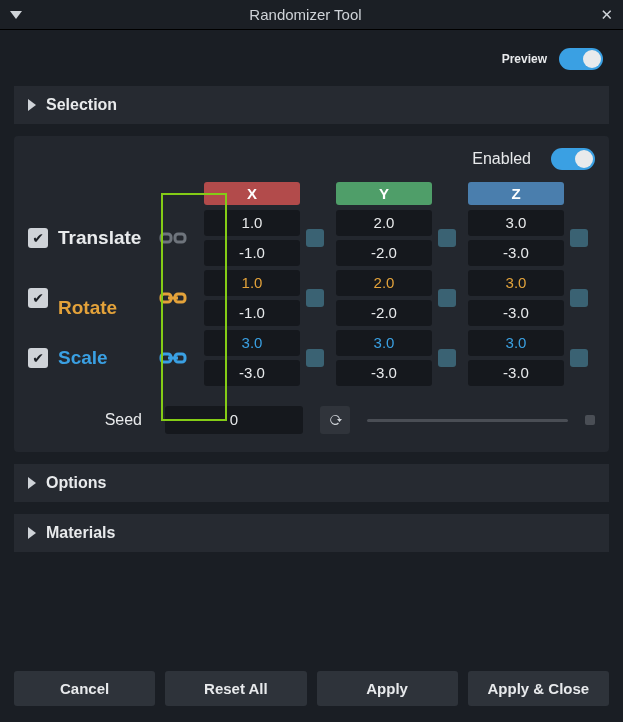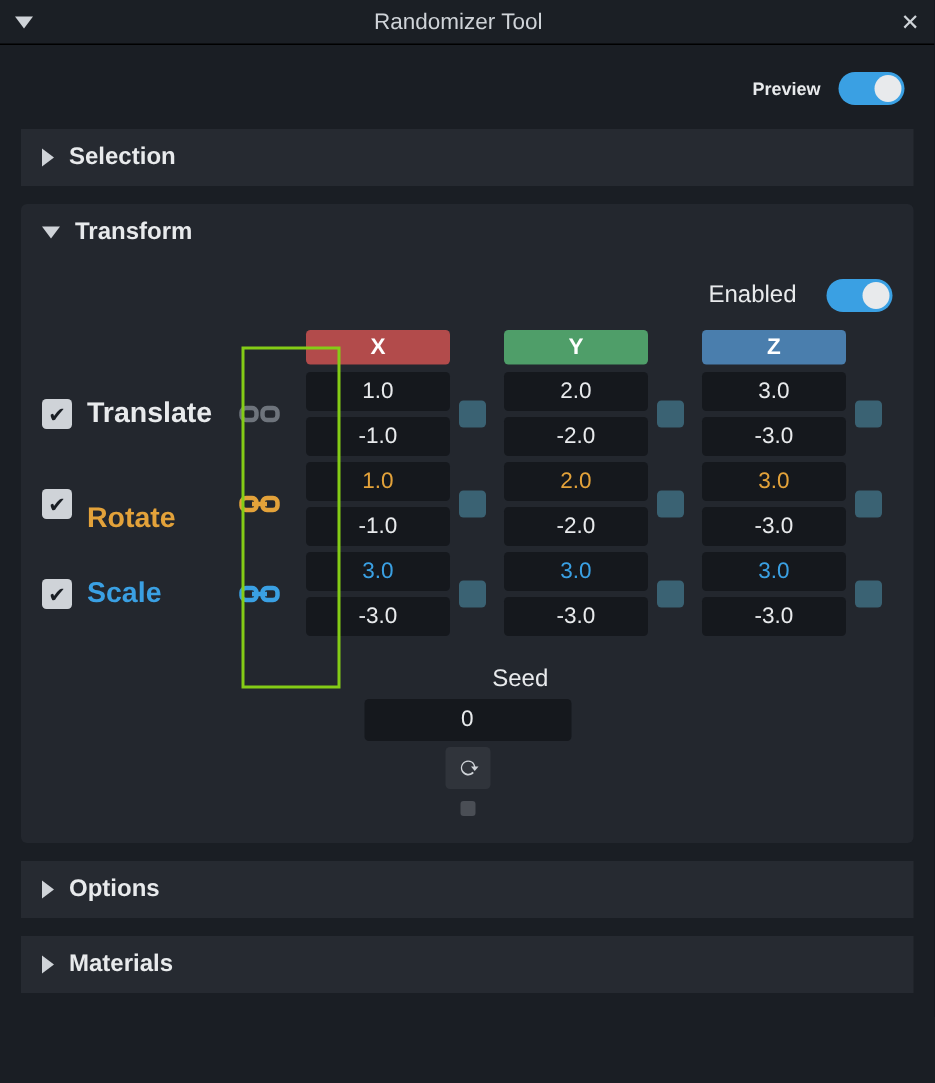--- a/index.html
+++ b/index.html
@@ -46,21 +46,21 @@
   .cell { display: flex; flex-direction: column; gap: 4px; }
   .numf { width: 96px; height: 26px; background: #15181d; border-radius: 3px; color: #e8eaec; font-size: 15px; text-align: center; line-height: 26px; }
   .numf.rot { color: #e3a23a; }
   .numf.scl { color: #3aa0e3; }
 
   .drag { width: 18px; height: 18px; background: #3a6273; border-radius: 3px; }
 
   .highlight { position: relative; }
   .highlight::before { content: ""; position: absolute; left: 147px; top: 57px; width: 62px; height: 224px; border: 2px solid #84cc16; pointer-events: none; }
 
-  .seed-row { display: flex; align-items: center; gap: 4px; margin-top: 20px; flex-direction: column; }
+  .seed-row { display: flex; align-items: center; gap: 17px; margin-top: 20px; }
   .seed-lbl { color: #e8eaec; font-size: 16px; width: 120px; text-align: right; padding-right: 6px; }
   .seed-input { width: 138px; height: 28px; background: #15181d; border-radius: 3px; color: #e8eaec; text-align: center; line-height: 28px; font-size: 15px; }
   .seed-btn { width: 30px; height: 28px; background: #30343b; border-radius: 3px; display: flex; align-items: center; justify-content: center; color: #cfd3d8; }
   .slider { flex: 1; height: 3px; background: #4a4e55; position: relative; border-radius: 2px; }
   .slider-end { width: 10px; height: 10px; background: #4a4e55; border-radius: 2px; }
 
   .footer { display: grid; grid-template-columns: 1fr 1fr 1fr 1fr; gap: 10px; padding: 0 14px 16px 14px; }
   .btn { background: #2e333a; color: #e8eaec; font-size: 15px; font-weight: 600; text-align: center; padding: 9px 0; border-radius: 3px; cursor: pointer; }
 
   .toggle { width: 44px; height: 22px; border-radius: 11px; position: relative; }
@@ -88,24 +88,20 @@
     </div>
 
     <div class="section">
       <div class="section-header sub">
         <div class="caret-r"></div>
         <span>Selection</span>
       </div>
     </div>
 
     <div class="section">
-      <div class="section-header">
-        <div class="caret-d"></div>
-        <span>Transform</span>
-      </div>
       <div class="section-body highlight">
 
         <div class="enable-row">
           <span class="lbl">Enabled</span>
           <div class="toggle on"></div>
         </div>
 
         <div class="grid">
 
           <div class="hdr-spacer"></div>
@@ -224,14 +220,20 @@
 
     <div class="section">
       <div class="section-header sub">
         <div class="caret-r"></div>
         <span>Materials</span>
       </div>
     </div>
 
   </div>
 
+  <div class="footer">
+    <div class="btn">Cancel</div>
+    <div class="btn">Reset All</div>
+    <div class="btn">Apply</div>
+    <div class="btn">Apply &amp; Close</div>
+  </div>
 
 </div>
 
 </body></html>

